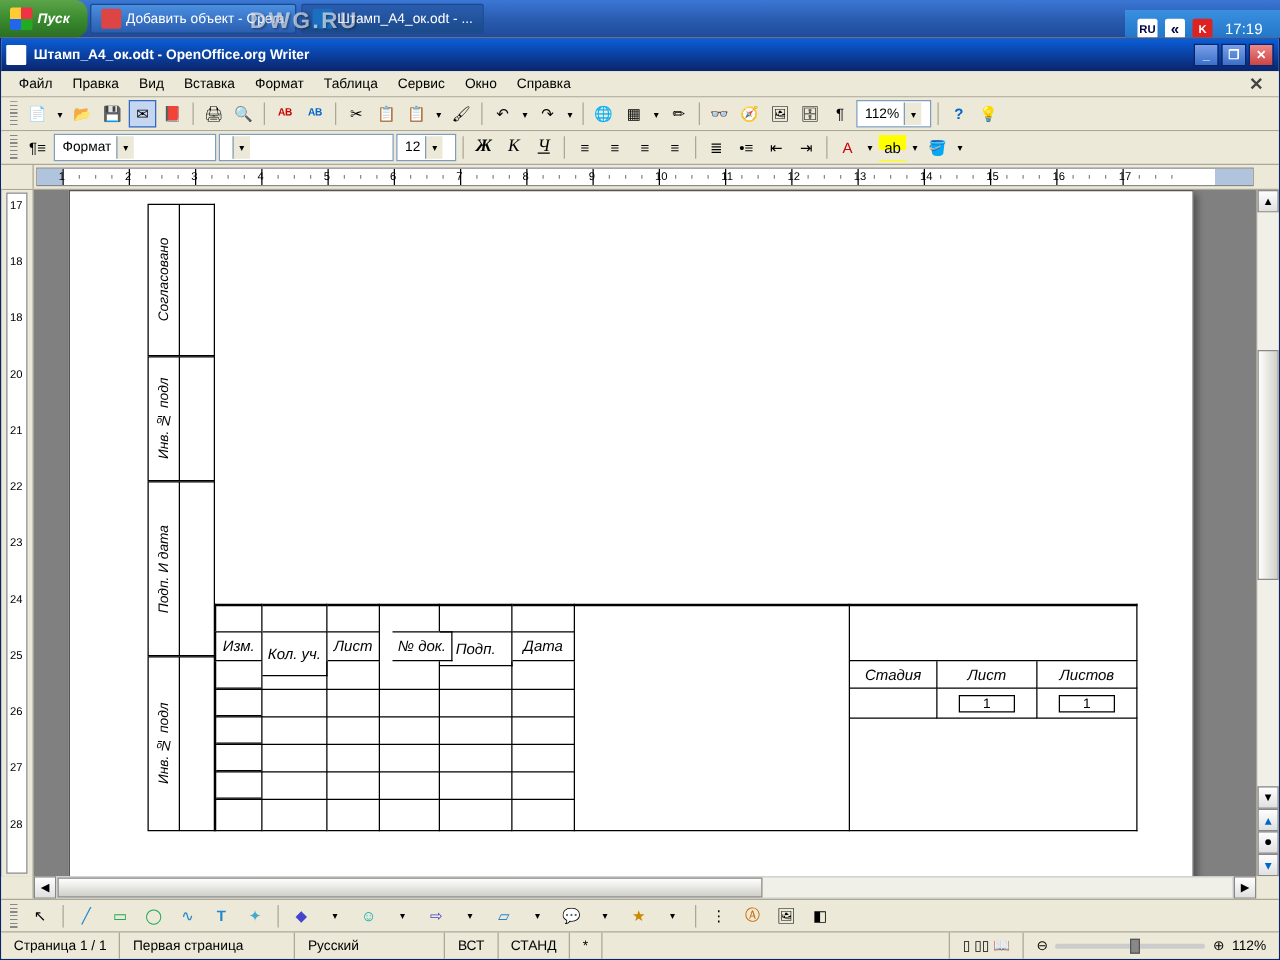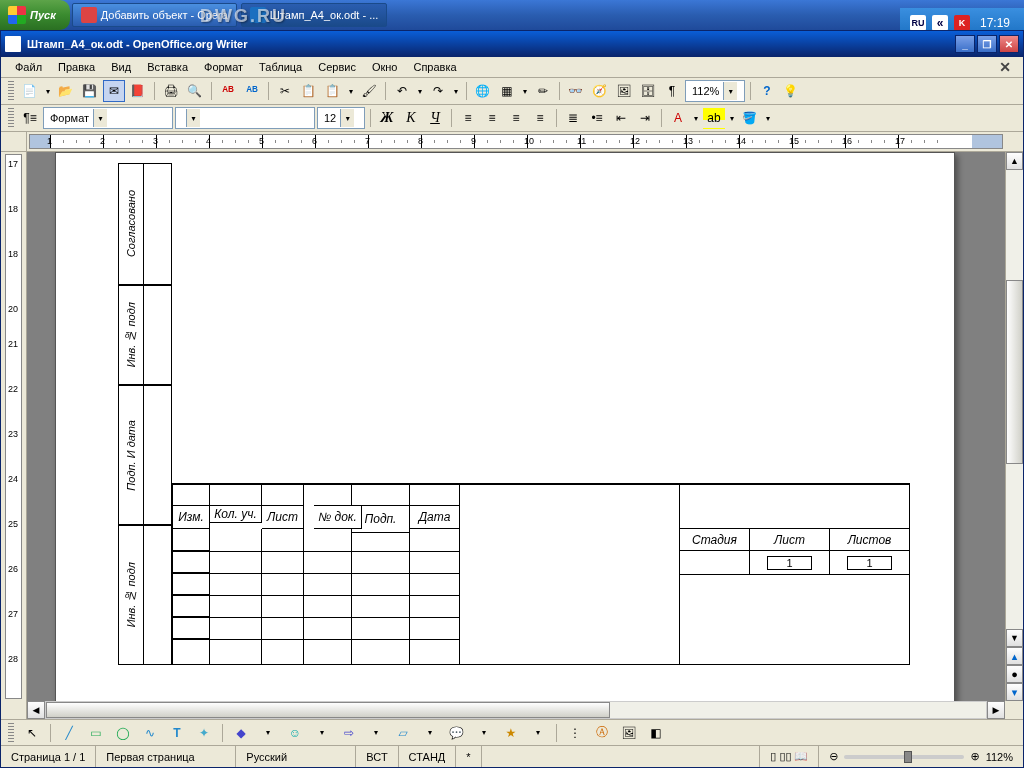--- a/index.html
+++ b/index.html
@@ -311,21 +311,21 @@
         <div class="tick minor" style="left: 907px;"></div>
       </div>
   </div>
 
   <div class="workspace">
     <div class="v-ruler">
         <div class="v-ruler-inner" id="vruler">
           <div class="num" style="top: 4px;">17</div>
           <div class="num" style="top: 49px;">18</div>
           <div class="num" style="top: 94px;">18</div>
-          <div class="num" style="top: 149px;">20</div>
+          <div class="num" style="top: 139px;">20</div>
           <div class="num" style="top: 184px;">21</div>
           <div class="num" style="top: 229px;">22</div>
           <div class="num" style="top: 274px;">23</div>
           <div class="num" style="top: 319px;">24</div>
           <div class="num" style="top: 364px;">25</div>
           <div class="num" style="top: 409px;">26</div>
           <div class="num" style="top: 454px;">27</div>
           <div class="num" style="top: 499px;">28</div>
         </div>
       </div>
@@ -354,21 +354,21 @@
           <div style="left:70px;top:362px;width:28px;height:140px;border-left:none"></div>
 
           <div style="left:98px;top:320px;width:38px;height:22px;border-top:2px solid #000;border-bottom:none"></div>
           <div style="left:136px;top:320px;width:52px;height:22px;border-top:2px solid #000;border-bottom:none;border-left:none"></div>
           <div style="left:188px;top:320px;width:42px;height:22px;border-top:2px solid #000;border-bottom:none;border-left:none"></div>
           <div style="left:230px;top:320px;width:48px;height:22px;border-top:2px solid #000;border-bottom:none;border-left:none"></div>
           <div style="left:278px;top:320px;width:58px;height:22px;border-top:2px solid #000;border-bottom:none;border-left:none"></div>
           <div style="left:336px;top:320px;width:50px;height:22px;border-top:2px solid #000;border-bottom:none;border-left:none"></div>
 
           <div style="left:98px;top:342px;width:38px;height:24px">Изм.</div>
-          <div style="left:136px;top:342px;width:52px;height:18px;border-left:none">Кол. уч.</div>
+          <div style="left:136px;top:342px;width:52px;height:36px;border-left:none">Кол. уч.</div>
           <div style="left:188px;top:342px;width:42px;height:24px;border-left:none">Лист</div>
           <div style="left:240px;top:342px;width:48px;height:24px;border-left:none">№ док.</div>
           <div style="left:278px;top:342px;width:58px;height:28px;border-left:none">Подп.</div>
           <div style="left:336px;top:342px;width:50px;height:24px;border-left:none">Дата</div>
 
           <div style="left:98px;top:366px;width:38px;height:136px;border-top:none;display:block">
             <div style="position:absolute;inset:0;border:none;display:block">
               <div style="left:0;top:0;width:100%;height:22px;border:none;border-bottom:1px solid #000"></div>
               <div style="left:0;top:22px;width:100%;height:22px;border:none;border-bottom:1px solid #000"></div>
               <div style="left:0;top:44px;width:100%;height:22px;border:none;border-bottom:1px solid #000"></div>

